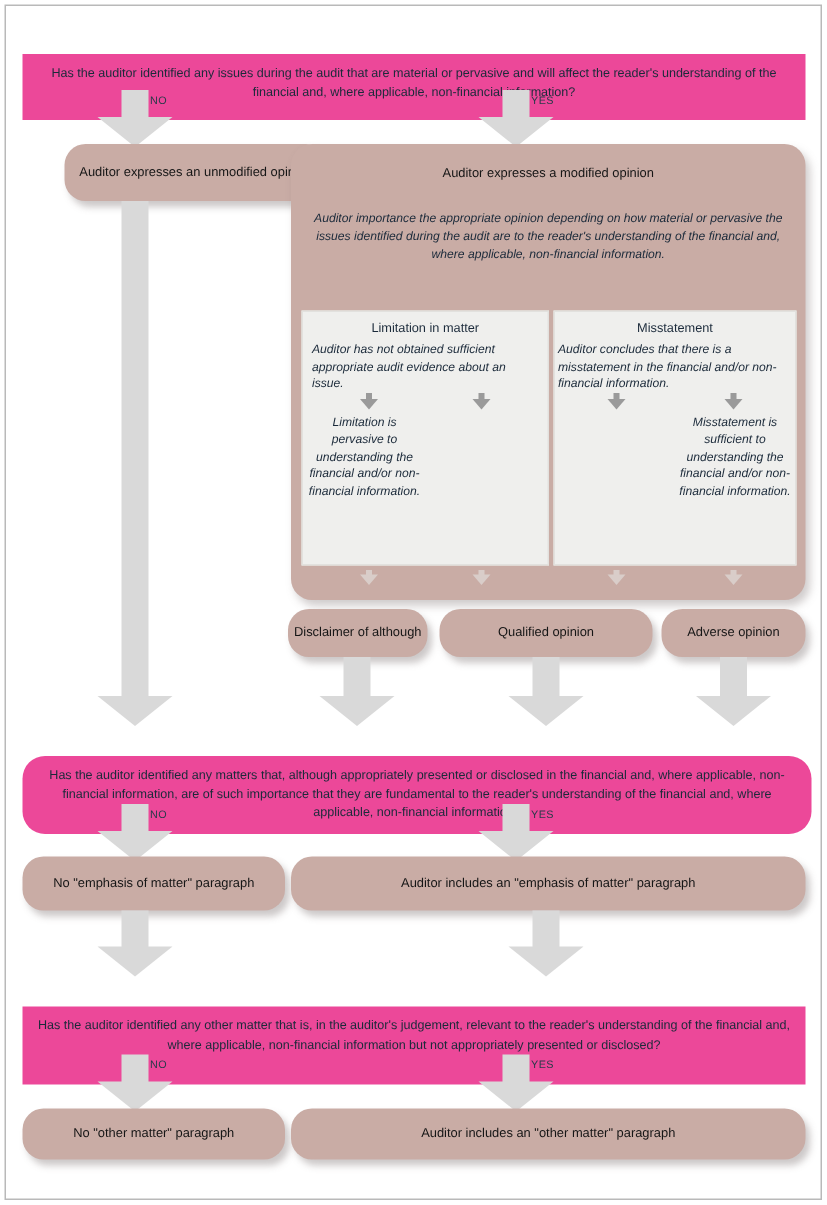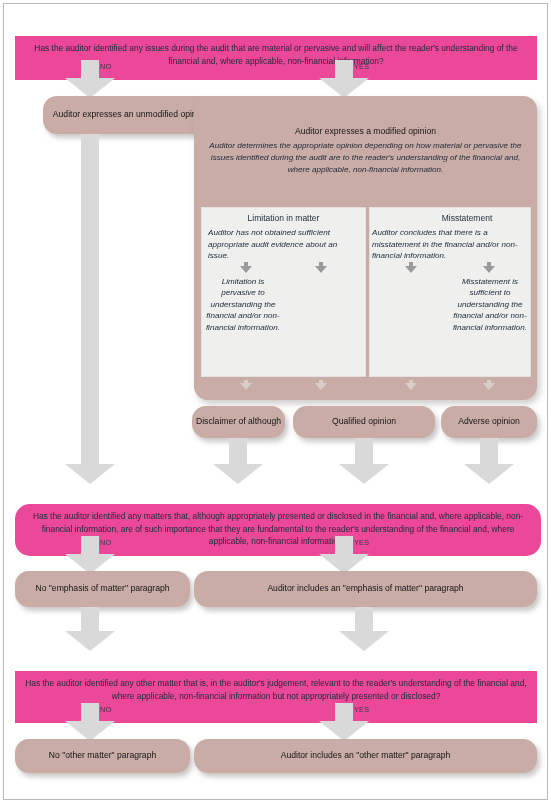--- a/index.html
+++ b/index.html
@@ -58,21 +58,20 @@
     border-radius: 14px;
     box-shadow: 3px 4px 6px rgba(120,110,110,.35);
   }
 
   .pill-title {
     position: absolute;
     color: #161616;
     font-size: 8.6px;
     text-align: center;
     width: 100%;
-    margin-top: 16px;
   }
 
   
   .barrow { position: absolute; }
   .barrow .shaft {
     position: absolute;
     left: 50%;
     transform: translateX(-50%);
     width: 18px;
     top: 0;
@@ -191,42 +190,42 @@
   </div>
 
   <div class="pill" style="left:11px; top:92px; width:175px; height:38px;margin-left:28px;">
     <span>Auditor expresses an unmodified opinion</span>
   </div>
 
   <div class="pill-plain" style="left:190px; top:92px; width:343px; height:304px;"></div>
 
   <div class="pill-title" style="left:190px; top:106px; width:343px;">Auditor expresses a modified opinion</div>
 
-  <div class="intro" style="left:203px; top:136px; width:317px;">Auditor determines the appropriate opinion depending on how material or pervasive the issues identified during the audit are to the reader's understanding of the financial and, where applicable, non-financial information.</div>
+  <div class="intro" style="left:203px; top:136px; width:317px;">Auditor importance the appropriate opinion depending on how material or pervasive the issues identified during the audit are to the reader's understanding of the financial and, where applicable, non-financial information.</div>
 
   <div class="panel" style="left:197px; top:203px; width:165px; height:170px;"></div>
 
   <div class="col-head" style="left:197px; top:209px; width:165px;">Limitation in matter</div>
 
   <div class="col-desc" style="left:204px; top:223px; width:151px;">Auditor has not obtained sufficient appropriate audit evidence about an issue.</div>
 
   <div class="sarrow-wrap" style="left:236px; top:258px; width:12px; height:12px;">
     <div class="st"></div>
         <div class="hd"></div>
   </div>
   <div class="sarrow-wrap" style="left:311px; top:258px; width:12px; height:12px;">
     <div class="st"></div>
         <div class="hd"></div>
   </div>
 
   <div class="leaf" style="left:200px; top:272px; width:78px;">Limitation is pervasive to understanding the financial and/or non-financial information.</div>
 
   <div class="panel" style="left:365px; top:203px; width:162px; height:170px;"></div>
 
-  <div class="col-head" style="left:382px; top:209px; width:162px;text-align:center;">Misstatement</div>
+  <div class="col-head" style="left:365px; top:209px; width:162px;text-align:center;">Misstatement</div>
 
   <div class="col-desc" style="left:368px; top:223px; width:156px;">Auditor concludes that there is a misstatement in the financial and/or non-financial information.</div>
 
   <div class="sarrow-wrap" style="left:401px; top:258px; width:12px; height:12px;">
     <div class="st"></div>
         <div class="hd"></div>
   </div>
   <div class="sarrow-wrap" style="left:479px; top:258px; width:12px; height:12px;">
     <div class="st"></div>
         <div class="hd"></div>

